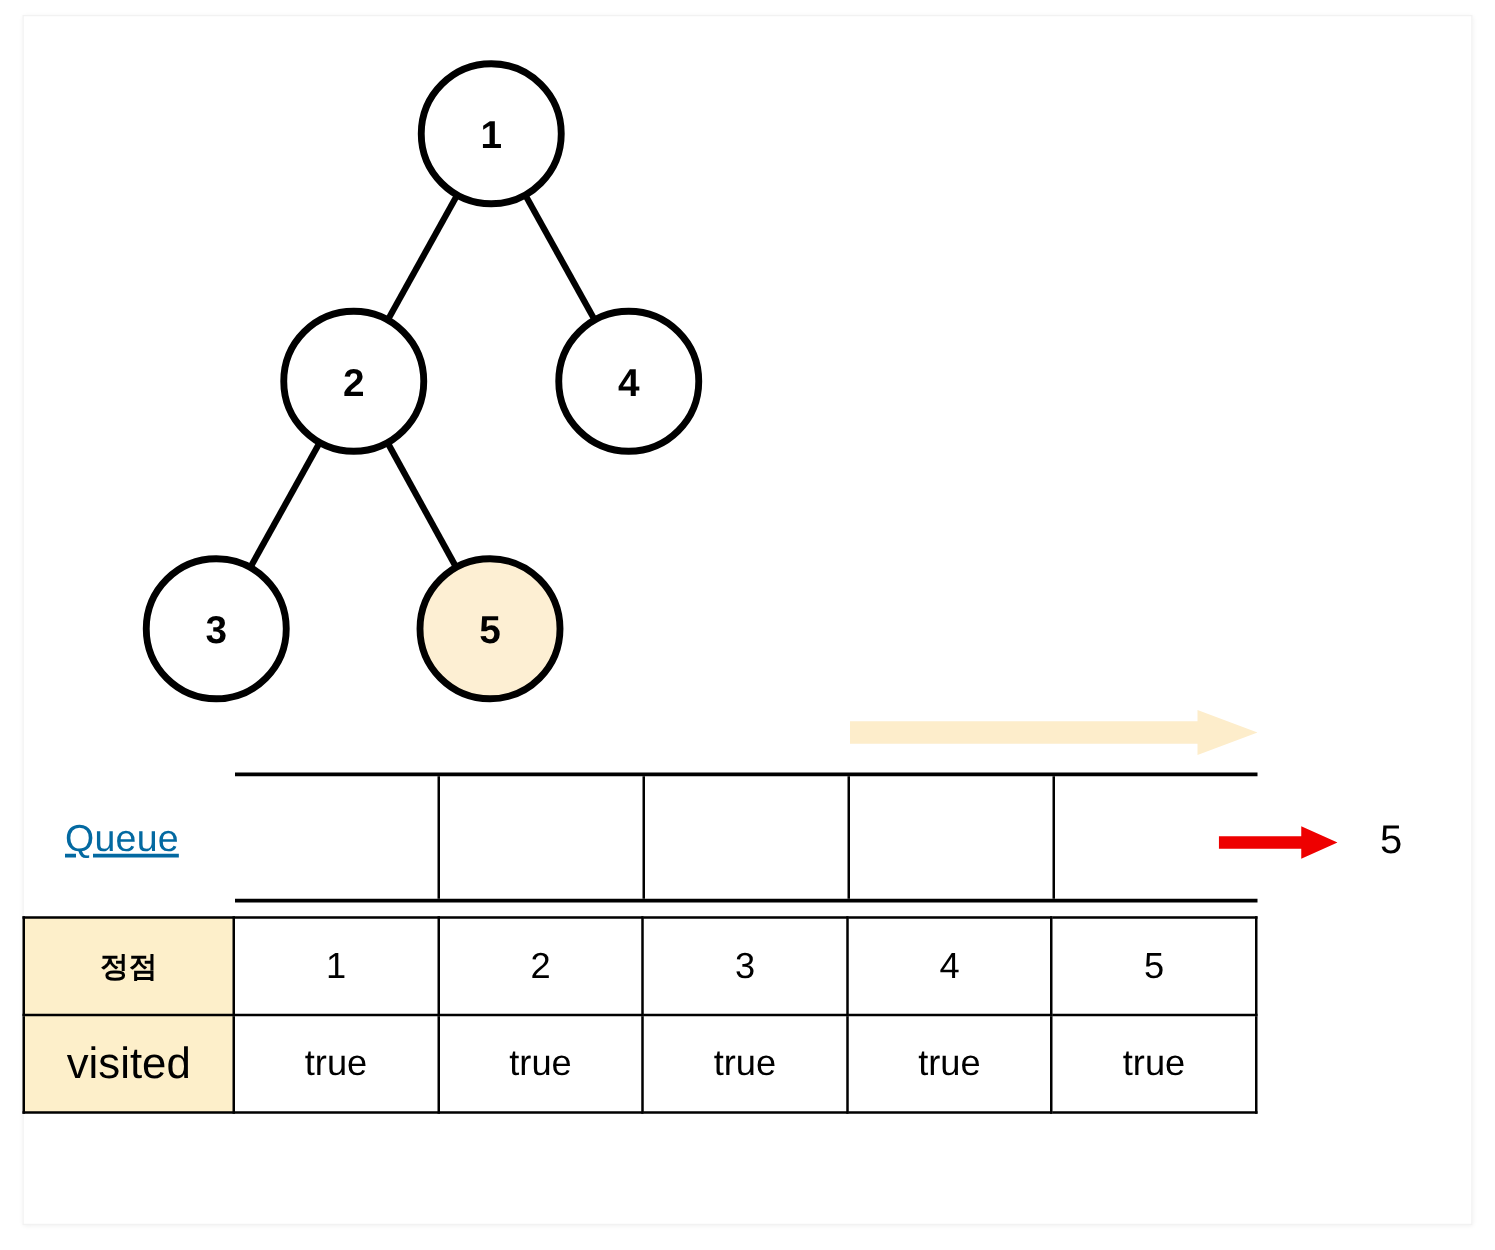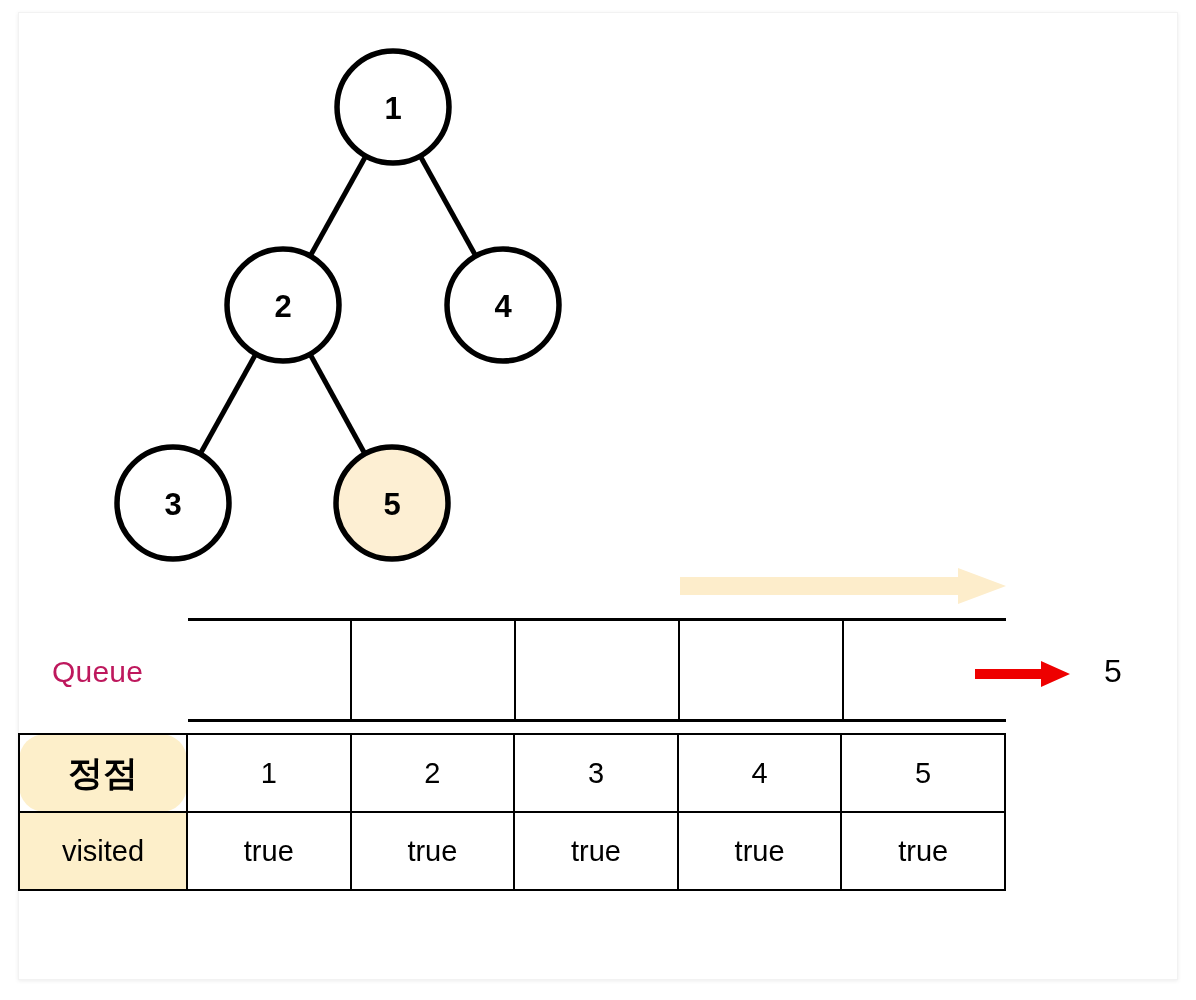--- a/index.html
+++ b/index.html
@@ -67,22 +67,23 @@
     width: 326px;
     height: 36px;
   }
 
   
   #queue-label {
     position: absolute;
     left: 52px;
     top: 655px;
     font-size: 30px;
-    color: #be185d;
+    color: #0369a1;
     letter-spacing: 0.2px;
+    text-decoration: underline;
   }
   #queue-table {
     position: absolute;
     left: 188px;
     top: 618px;
     width: 818px;
     height: 104px;
     border-top: 3px solid #000000;
     border-bottom: 3px solid #000000;
     box-sizing: border-box;
@@ -131,26 +132,25 @@
     text-align: center;
     vertical-align: middle;
     height: 76px;
     font-size: 29px;
     color: #000000;
     padding: 0;
   }
   #state-table td.row-head {
     width: 166px;
     background: #fdefca;
-    font-size: 29px;
+    font-size: 35px;
   }
   #state-table td.row-head.korean {
     font-weight: bold;
-    font-size: 35px;
-    border-radius: 26px;
+    font-size: 23px;
   }
 </style>
 </head>
 <body>
 
 <div id="canvas">
   <div id="card"></div>
 
   <svg id="tree-svg" viewBox="0 0 1196 620" xmlns="http://www.w3.org/2000/svg">
     <g id="tree-edges">

